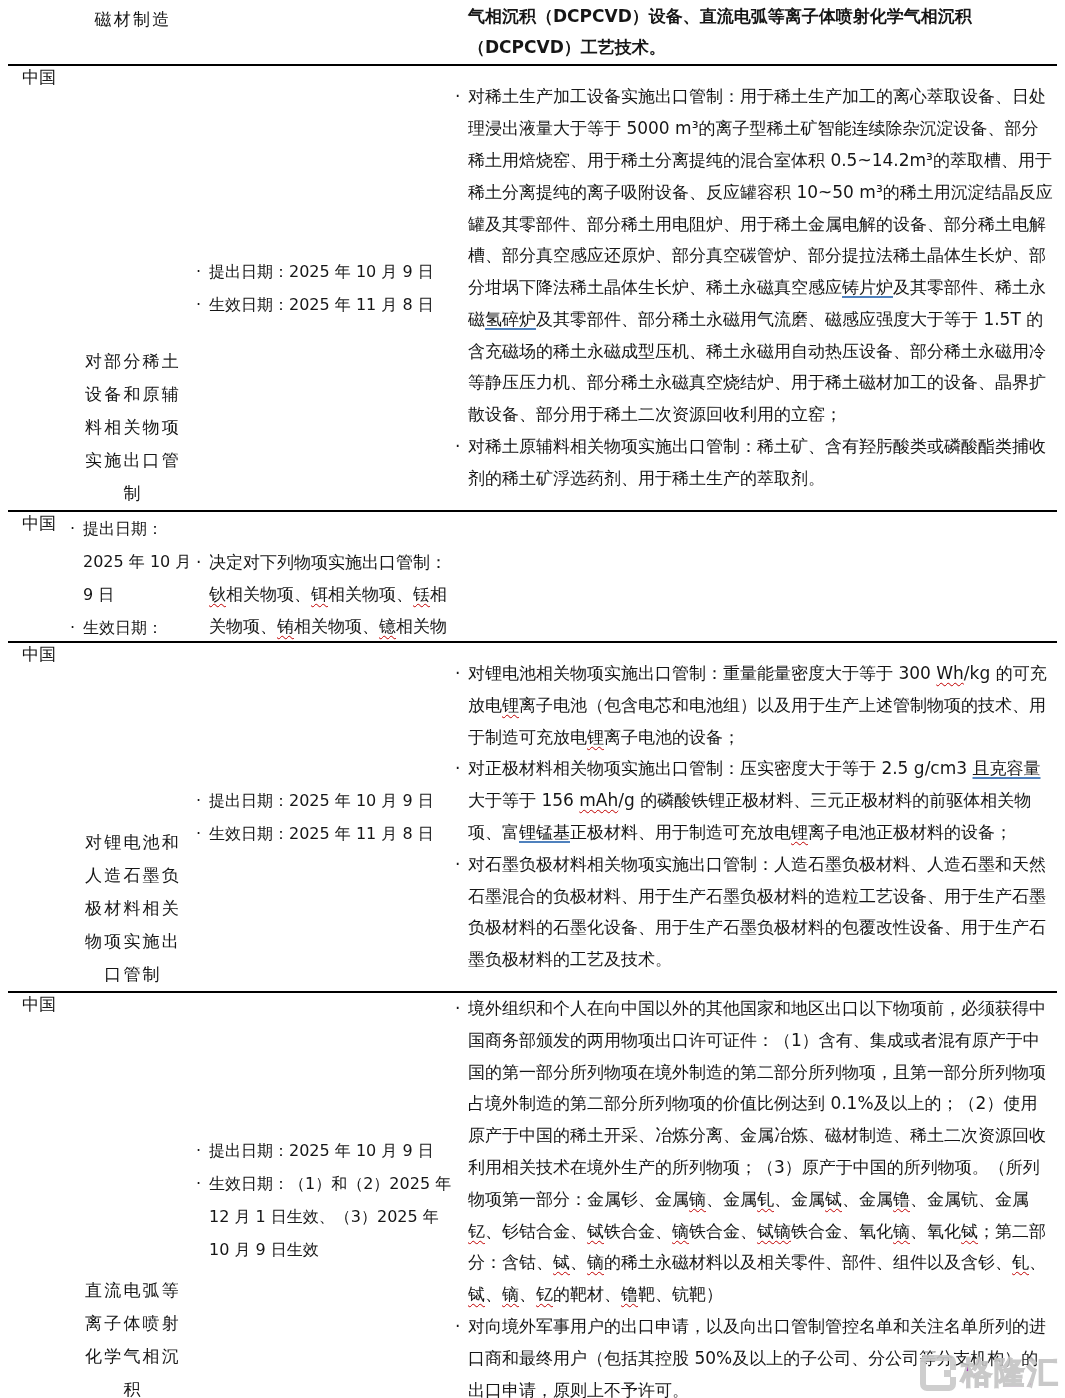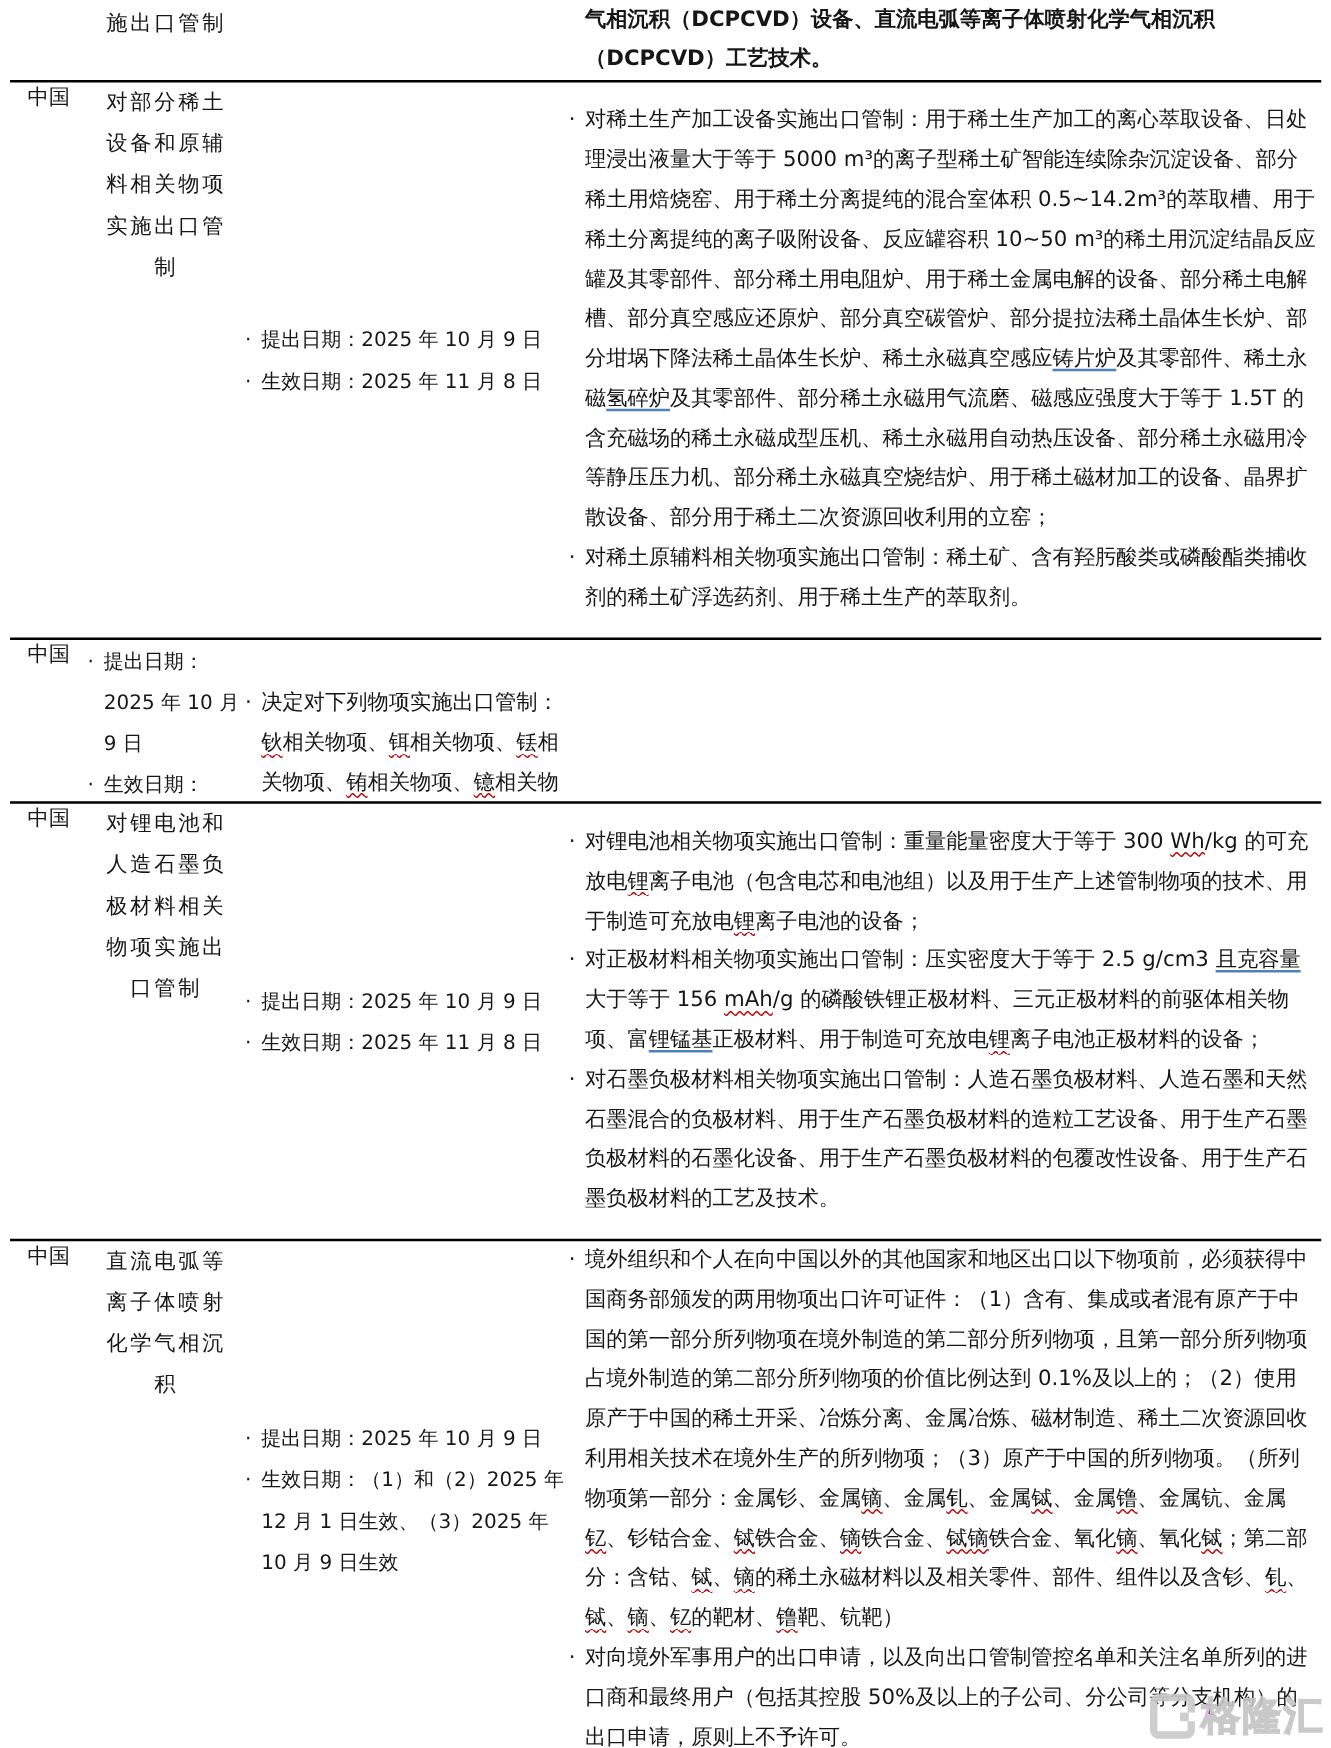--- a/index.html
+++ b/index.html
@@ -3,21 +3,21 @@
 <meta charset="utf-8">
 <style>
   html,body{margin:0;padding:0;background:#fff;}
   .doc{position:relative;width:1065px;height:1398px;background:#ffffff;overflow:hidden;
        font-family:"DejaVu Sans","Liberation Sans",sans-serif;color:#161616;}
   .tbl{position:absolute;left:8px;top:0;width:1049px;}
   .row{display:grid;grid-template-columns:62px 126px 259px 1fr;overflow:hidden;}
   .row.hr{border-bottom:2px solid #000;}
   .cell{min-width:0;}
   .c-country{display:flex;align-items:flex-start;justify-content:center;font-size:17px;}
-  .c-title{display:flex;align-items:flex-start;justify-content:center;}
+  .c-title{display:flex;align-items:flex-end;justify-content:center;}
   .title-text{width:104px;text-align:center;font-size:17px;letter-spacing:2.2px;line-height:33px;}
   .c-dates{display:flex;flex-direction:column;justify-content:center;font-size:16px;line-height:33px;}
   .c-details{display:flex;flex-direction:column;justify-content:center;font-size:17px;line-height:31.8px;padding-right:4px;}
   .bullet-item{display:flex;align-items:flex-start;}
   .dot{flex:0 0 13px;width:13px;}
   .run-text,.runs{flex:1;min-width:0;}
   
   .row.partial .c-title{align-items:flex-start;padding-top:3px;}
   .row.partial .c-details{justify-content:flex-start;padding-top:1px;line-height:30.5px;}
   .row.partial .cont-indent{margin-left:13px;font-weight:bold;}
@@ -36,21 +36,21 @@
 </style>
 </head>
 <body>
 
 <div class="doc">
   <div class="tbl">
 
     <div class="row partial hr" style="height:64px;">
       <div class="cell c-country"></div>
       <div class="cell c-title">
-        <div class="title-text">施出口管制</div>
+        <div class="title-text">磁材制造</div>
       </div>
       <div class="cell c-dates"></div>
       <div class="cell c-details">
         <div class="cont-indent">气相沉积（DCPCVD）设备、直流电弧等离子体喷射化学气相沉积（DCPCVD）工艺技术。</div>
       </div>
     </div>
 
     <div class="row hr" style="height:444px;">
       <div class="cell c-country">
         <span>中国</span>

